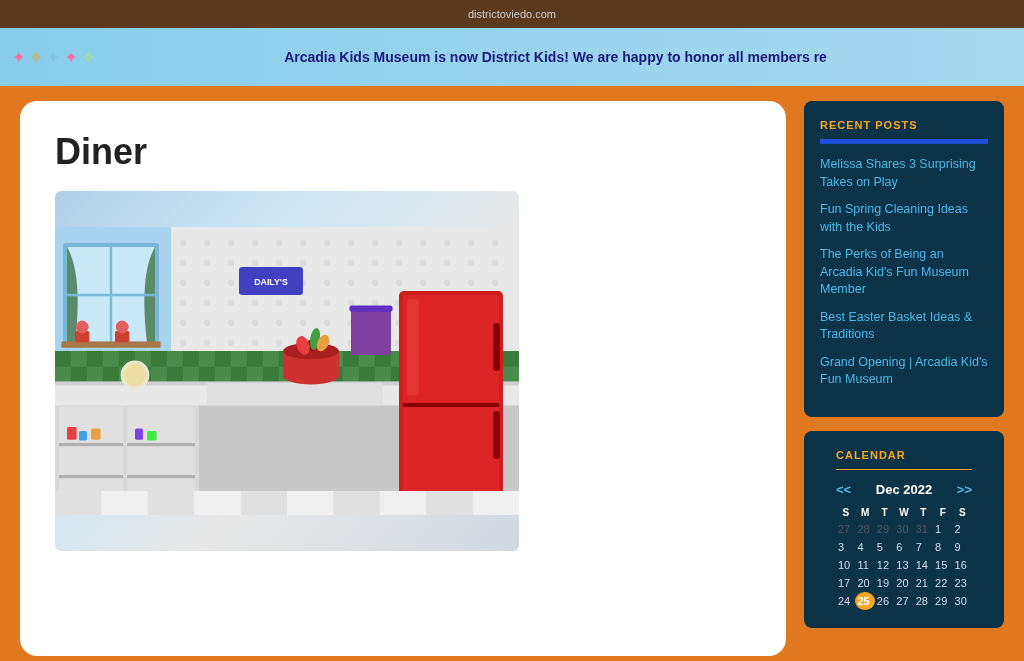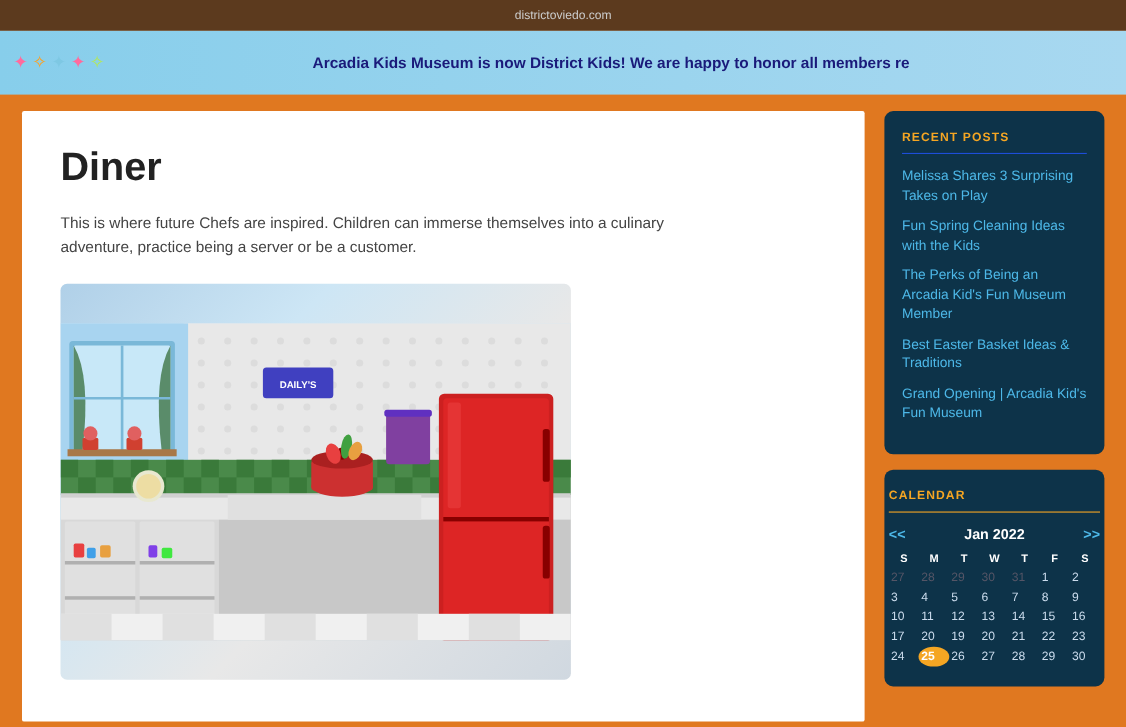--- a/index.html
+++ b/index.html
@@ -59,21 +59,21 @@
       display: flex;
       padding: 15px 20px;
       gap: 18px;
       height: calc(661px - 76px);
     }
 
     
     #content-area {
       flex: 1;
       background: #fff;
-      border-radius: 2px;
+      border-radius: 17px;
       padding: 30px 35px;
       overflow: hidden;
     }
     #page-title {
       font-size: 36px;
       font-weight: bold;
       color: #222;
       margin-bottom: 18px;
     }
     #page-description {
@@ -111,38 +111,38 @@
       background: #0d3349;
       border-radius: 8px;
       padding: 18px 16px;
     }
     #recent-posts-title {
       color: #f5a623;
       font-size: 11px;
       font-weight: bold;
       letter-spacing: 1px;
       text-transform: uppercase;
-      border-bottom: 1px solid #1d4ed8;
+      border-bottom: 5px solid #1d4ed8;
       padding-bottom: 8px;
       margin-bottom: 12px;
     }
     .post-link {
       display: block;
       color: #4db8e8;
       font-size: 12.5px;
       line-height: 1.4;
       margin-bottom: 10px;
       text-decoration: none;
       cursor: pointer;
     }
 
     #calendar-box {
       background: #0d3349;
       border-radius: 8px;
-      padding: 18px 4px;
+      padding: 18px 32px;
     }
     #calendar-title {
       color: #f5a623;
       font-size: 11px;
       font-weight: bold;
       letter-spacing: 1px;
       text-transform: uppercase;
       border-bottom: 1px solid #f5a623;
       padding-bottom: 8px;
       margin-bottom: 12px;
@@ -206,21 +206,20 @@
     <span class="star-decoration" style="color:#ff6b9d">✦</span>
     <span class="star-decoration" style="color:#b5e853">✧</span>
   </div>
   <div id="banner-text">Arcadia Kids Museum is now District Kids! We are happy to honor all members re</div>
 </div>
 
 <div id="main-wrapper">
 
   <div id="content-area">
     <h1 id="page-title">Diner</h1>
-    <p id="page-description">This is where future Chefs are inspired. Children can immerse themselves into a culinary adventure, practice being a server or be a customer.</p>
 
     <div id="diner-image">
       <svg class="kitchen-scene" viewBox="0 0 580 360" xmlns="http://www.w3.org/2000/svg">
 
         <rect width="580" height="360" fill="#d4e8f5"></rect>
 
         <rect x="140" y="0" width="440" height="260" fill="#e8e8e8"></rect>
 
         <g fill="#d0d0d0" opacity="0.5">
           <circle cx="160" cy="20" r="4"></circle>
@@ -479,21 +478,21 @@
       <a class="post-link">Fun Spring Cleaning Ideas with the Kids</a>
       <a class="post-link">The Perks of Being an Arcadia Kid's Fun Museum Member</a>
       <a class="post-link">Best Easter Basket Ideas &amp; Traditions</a>
       <a class="post-link">Grand Opening | Arcadia Kid's Fun Museum</a>
     </div>
 
     <div id="calendar-box">
       <div id="calendar-title">CALENDAR</div>
       <div id="calendar-header">
         <span class="cal-nav">&lt;&lt;</span>
-        <span id="calendar-month">Jan 2022</span>
+        <span id="calendar-month">Dec 2022</span>
         <span class="cal-nav">&gt;&gt;</span>
       </div>
       <table id="calendar-table">
         <thead>
           <tr id="calendar-days-row">
             <th>S</th>
             <th>M</th>
             <th>T</th>
             <th>W</th>
             <th>T</th>

